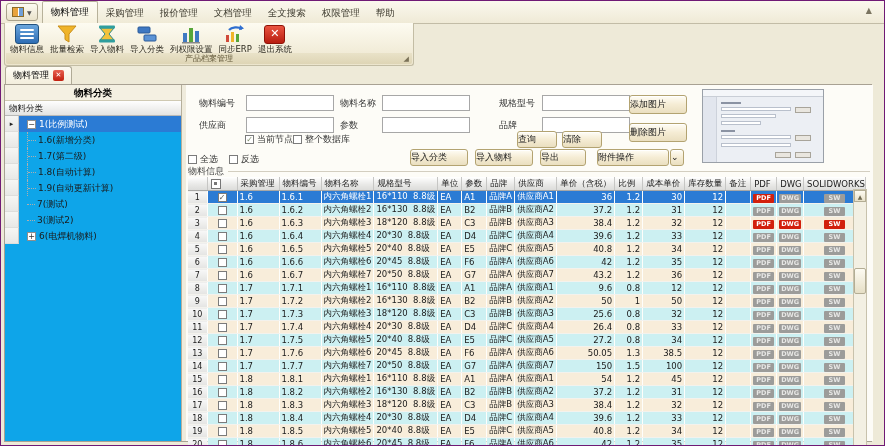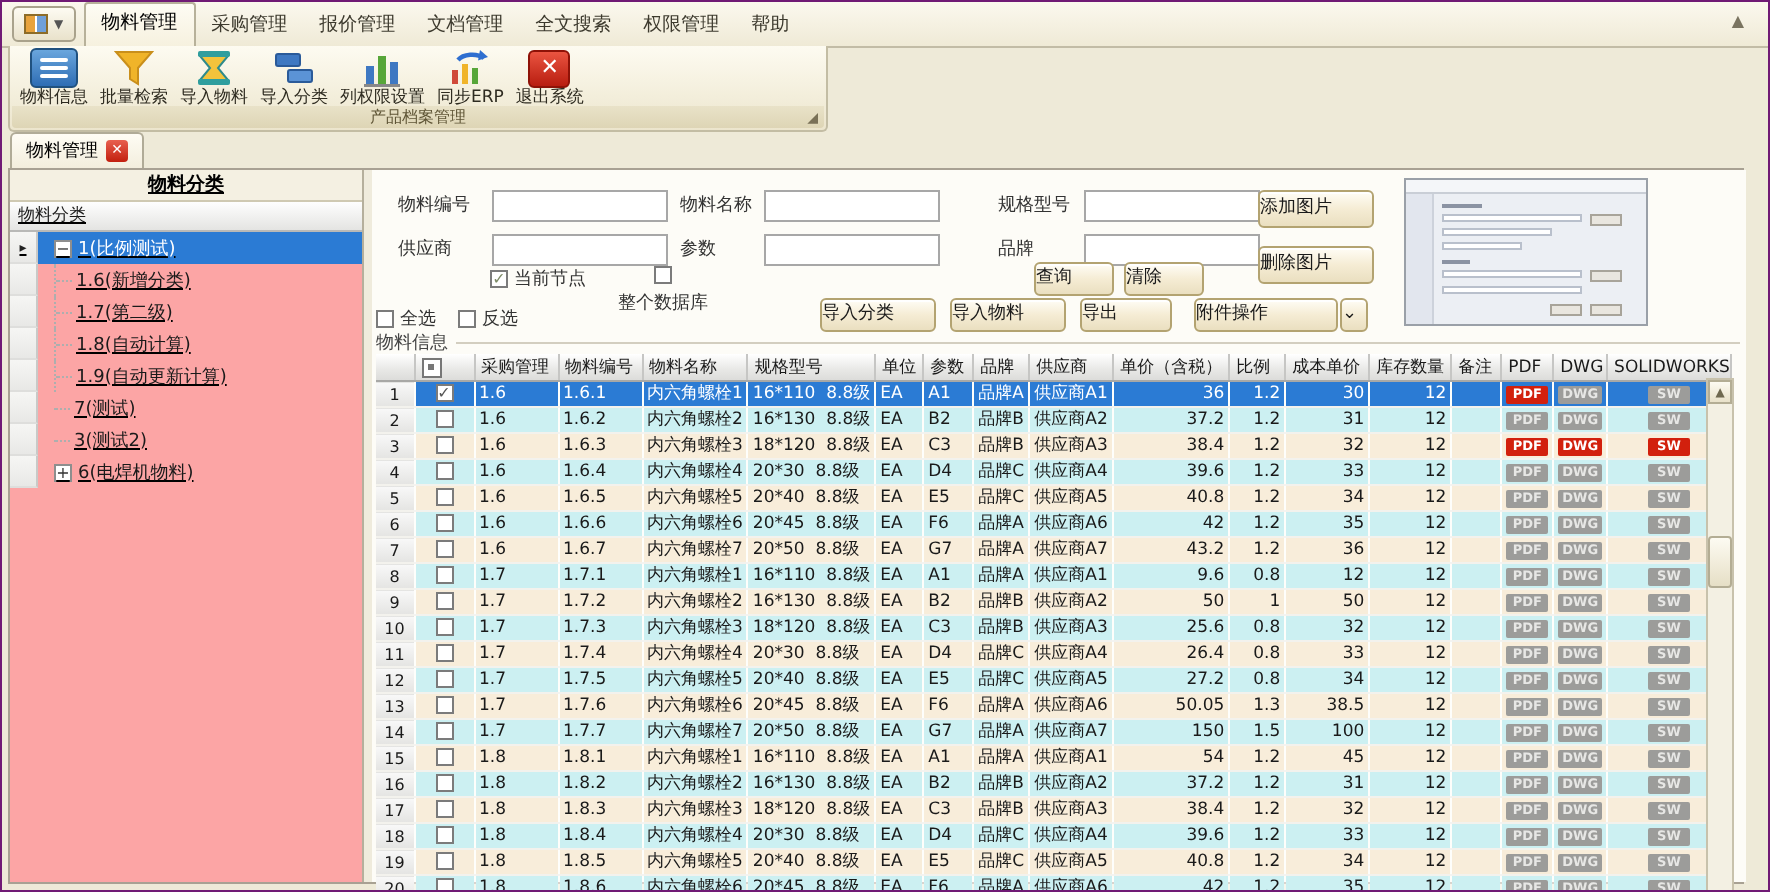--- a/index.html
+++ b/index.html
@@ -27,21 +27,21 @@
   .ribbon-caption{position:absolute;left:1px;right:1px;bottom:1px;height:11px;background:linear-gradient(#e9e2c8,#ded5b5);border-radius:0 0 2px 2px;font-size:8px;line-height:11px;text-align:center;color:#5f5536;}
   .grp-expander{position:absolute;right:3px;top:1px;font-size:7px;color:#7a7157;}
 
   
   .doc-strip{position:absolute;left:0;top:65px;width:100%;height:18px;}
   .doc-tab{position:absolute;left:4px;bottom:0;height:17px;display:inline-flex;align-items:center;gap:4px;padding:0 7px;background:linear-gradient(#fefcf4,#f3eedd);border:1px solid #b0ab97;border-bottom:none;border-radius:3px 3px 0 0;font-size:9px;color:#000;}
   .doc-close{width:11px;height:11px;border-radius:2px;background:linear-gradient(#e8604f,#c21f0e);color:#fff;font-size:7px;font-weight:bold;line-height:11px;text-align:center;}
 
   
   .main{position:absolute;left:3px;top:83px;width:868px;height:358px;background:#efebdc;border:1px solid #a8a193;box-sizing:border-box;}
-  .left-panel{position:absolute;left:0;top:0;width:177px;height:100%;background:#fca5a5;border-right:1px solid #b5af9c;box-sizing:border-box;text-decoration:underline;}
+  .left-panel{position:absolute;left:0;top:0;width:177px;height:100%;background:#0ea5e9;border-right:1px solid #b5af9c;box-sizing:border-box;}
   .panel-title{height:15px;line-height:15px;text-align:center;font-size:9.5px;font-weight:bold;background:#f4f0e2;border-bottom:1px solid #cfc9b2;color:#000;}
   .tree-header{height:14px;line-height:14px;font-size:8.5px;padding-left:4px;background:linear-gradient(#fefefe,#e4e4e2);border-bottom:1px solid #b9b9b7;color:#1a1a1a;}
   .tree-row{display:flex;height:16px;align-items:stretch;font-size:9px;color:#1a1a1a;}
   .tree-gutter{width:13px;flex:none;background:linear-gradient(#f6f6f4,#e8e8e6);border-right:1px solid #c9c9c7;border-bottom:1px solid #dededc;display:flex;align-items:center;justify-content:center;font-size:7px;color:#222;}
   .tree-content{flex:1;display:flex;align-items:center;white-space:nowrap;overflow:hidden;}
   .tree-content.selected{background:#2b7bd4;color:#fff;}
   .expander{width:9px;height:9px;flex:none;border:1px solid #8e8e8e;background:#fff;color:#333;font-size:8px;line-height:8px;text-align:center;margin-right:3px;box-sizing:border-box;}
   .vline{width:0;height:100%;border-left:1px dotted #aeaeae;margin-left:8px;flex:none;}
   .hstub{width:8px;height:0;border-top:1px dotted #aeaeae;flex:none;margin-right:2px;}
   .rootpad{width:8px;flex:none;}
@@ -279,21 +279,21 @@
           <div class="f-label" style="left: 154px; top: 32px;">参数</div>
           <input class="f-input" style="left: 196px; top: 32px;">
           <div class="f-label" style="left: 313px; top: 32px;">品牌</div>
           <input class="f-input" style="left: 356px; top: 32px;">
         </div>
 
       <div class="cbx" style="left:59px;top:48px;">
         <span class="cbox">✓</span>
         <span>当前节点</span>
       </div>
-      <div class="cbx" style="left:123px;top:48px;flex-direction:column;">
+      <div class="cbx" style="left:107px;top:48px;">
         <span class="cbox"></span>
         <span>整个数据库</span>
       </div>
       <div class="btn" style="left:331px;top:46px;width:40px;">查询</div>
       <div class="btn" style="left:376px;top:46px;width:40px;">清除</div>
 
       <div class="cbx" style="left:2px;top:68px;">
         <span class="cbox"></span>
         <span>全选</span>
       </div>

